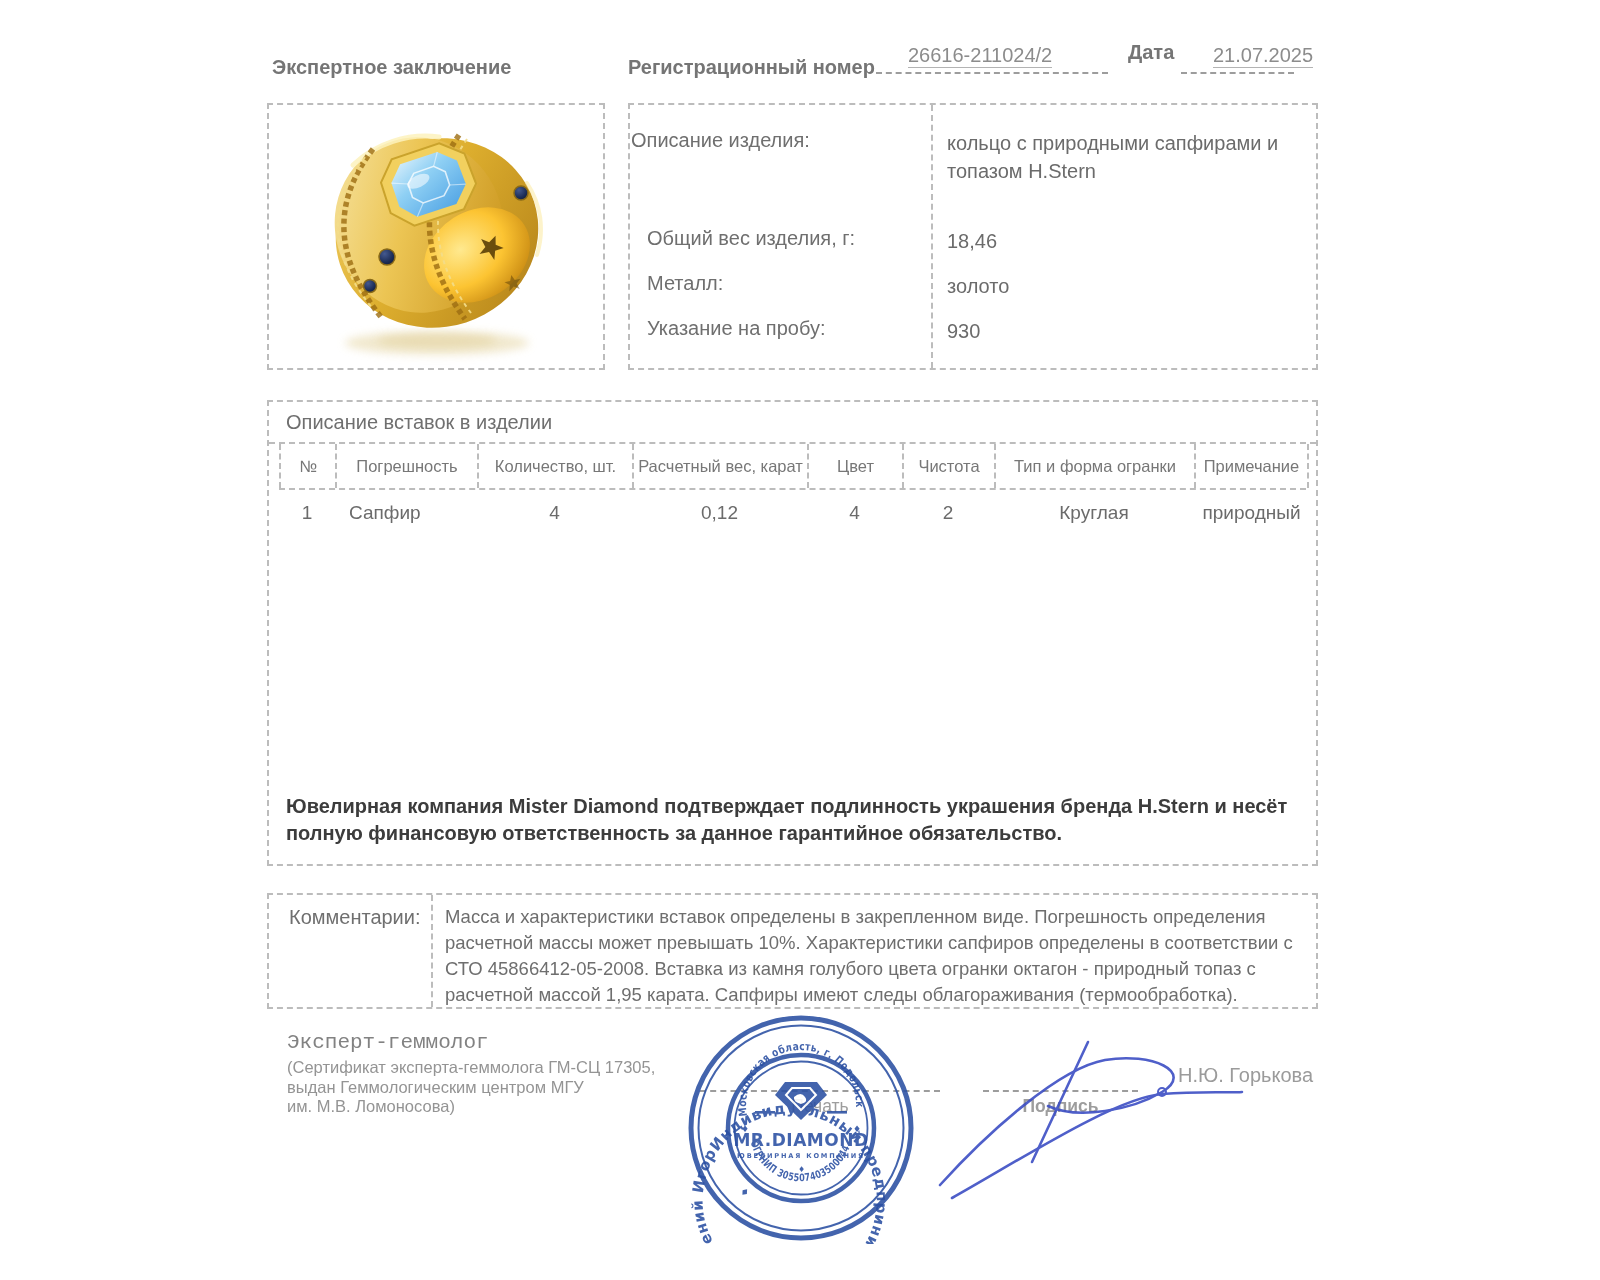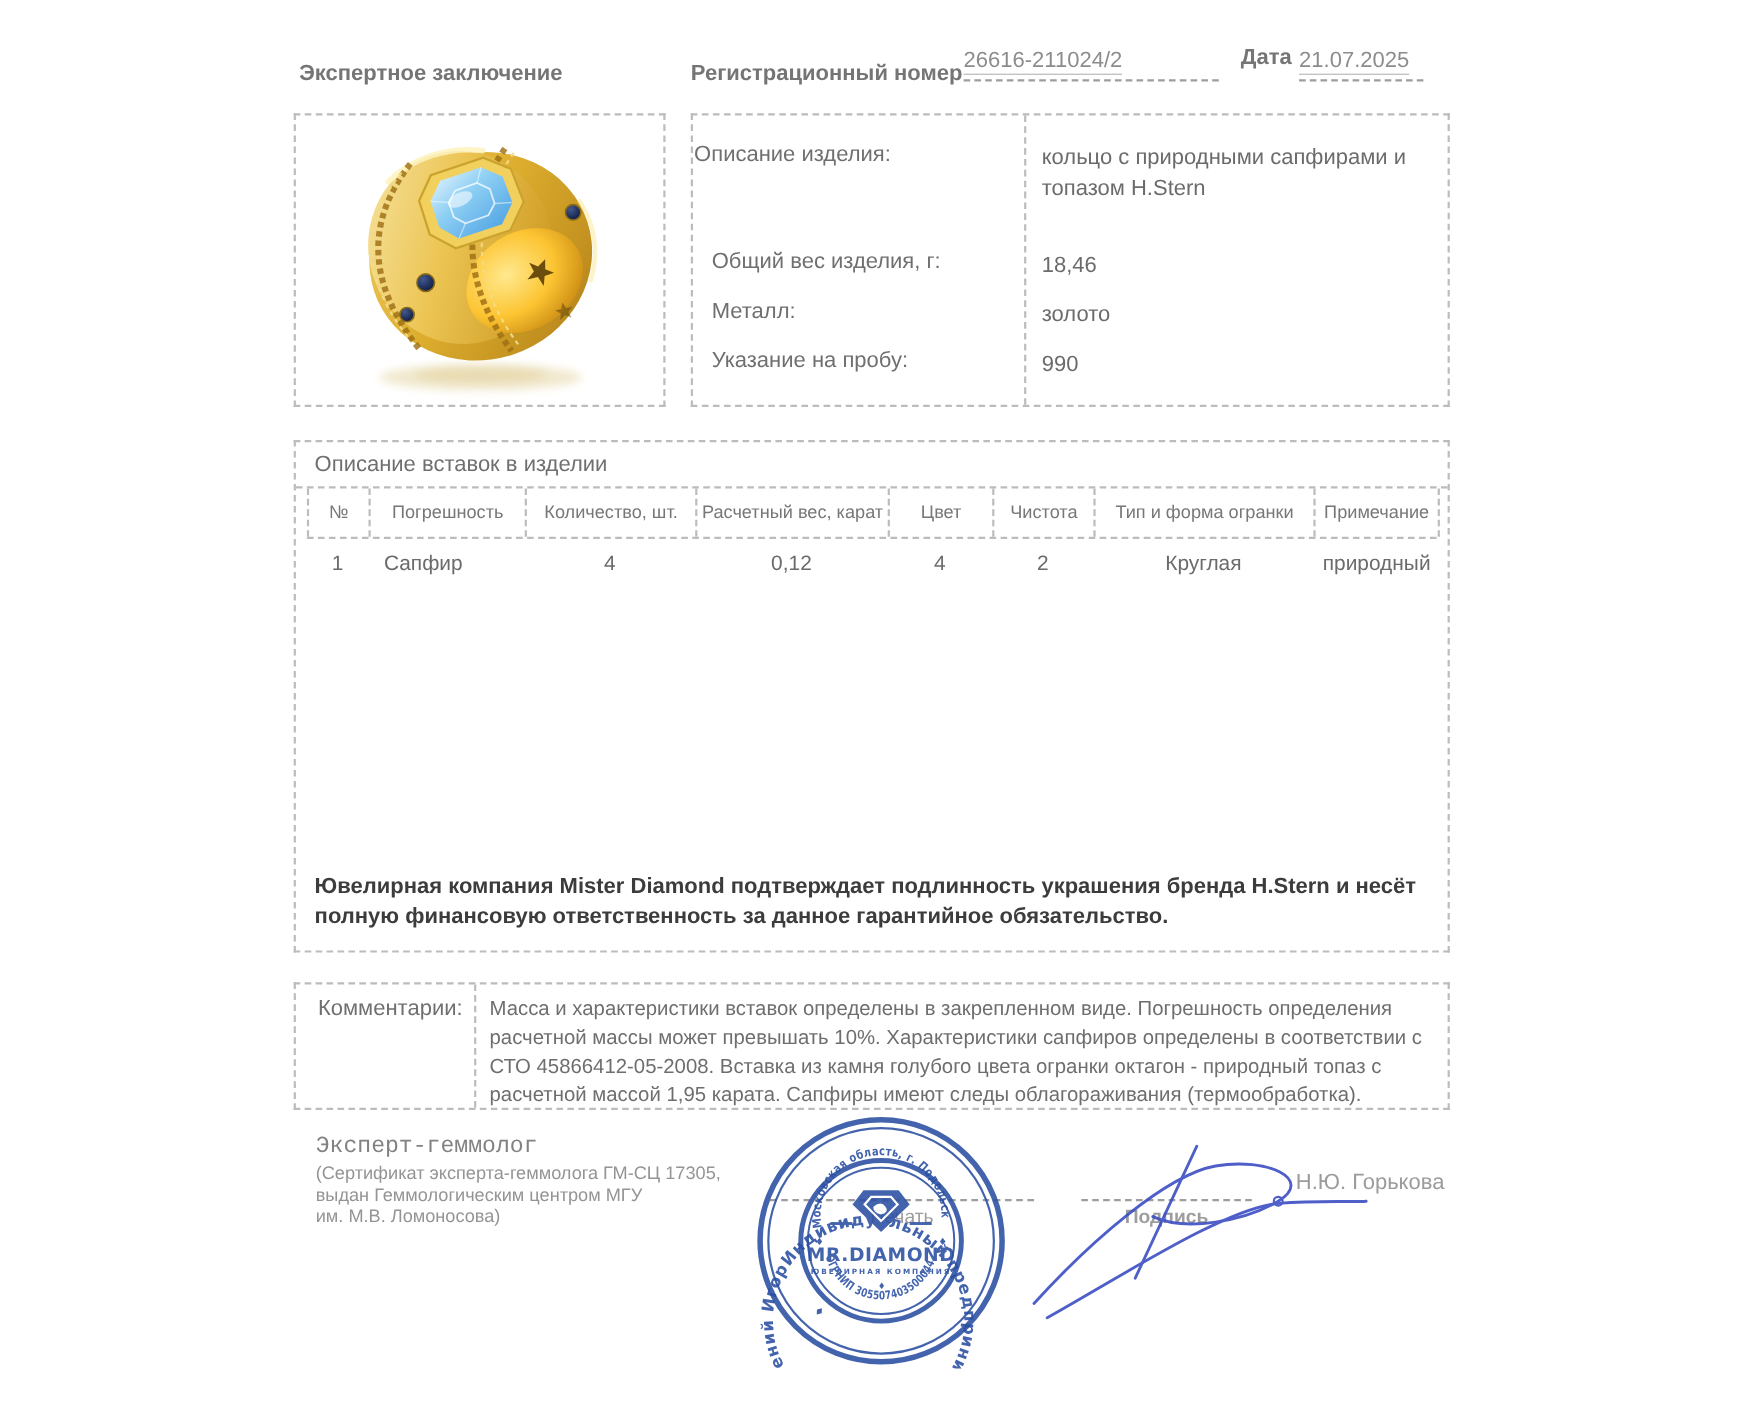--- a/index.html
+++ b/index.html
@@ -1,21 +1,21 @@
 <!DOCTYPE html>
 <html><head>
 <meta charset="utf-8">
 <style>
   html,body{margin:0;padding:0;background:#ffffff;}
   body{width:1600px;height:1280px;position:relative;font-family:"Liberation Sans","DejaVu Sans",sans-serif;
        -webkit-font-smoothing:antialiased;}
   .page{position:absolute;inset:0;overflow:hidden;}
   .abs{position:absolute;}
   .lbl-b{font-weight:bold;color:#757575;font-size:20px;white-space:nowrap;margin-top:10px;}
-  .val{color:#8c8c8c;font-size:20px;white-space:nowrap;}
+  .val{color:#8c8c8c;font-size:20px;white-space:nowrap;margin-left:32px;}
   .dash-panel{border:2px dashed #bcbcbc;background:#fff;box-sizing:border-box;}
   .field-line{border-bottom:2px dashed #9d9d9d;padding-bottom:5px;box-sizing:border-box;}
   .field-line > span{border-bottom:1px solid #b3b3b3;padding-bottom:1px;}
   
   .info-row-label{color:#6f6f6f;font-size:20px;white-space:nowrap;}
   .info-row-value{color:#6b6b6b;font-size:20px;line-height:28px;}
   .v-divider{position:absolute;top:0;bottom:0;border-left:2px dashed #bcbcbc;}
   
   .tbl-title{color:#6f6f6f;font-size:20px;padding:9px 17px 8px 17px;border-bottom:2px dashed #bcbcbc;}
   .hdr-row{display:grid;grid-template-columns:56px 142px 155px 175px 95px 92px 200px 115px;
@@ -136,21 +136,21 @@
     <div class="abs info-row-label" style="left:1px;top:24px;">Описание изделия:</div>
     <div class="abs info-row-value" style="left:317px;top:24px;width:360px;white-space:normal;">кольцо с природными сапфирами и топазом H.Stern</div>
 
     <div class="abs info-row-label" style="left:17px;top:122px;">Общий вес изделия, г:</div>
     <div class="abs info-row-value" style="left:317px;top:122px;">18,46</div>
 
     <div class="abs info-row-label" style="left:17px;top:167px;">Металл:</div>
     <div class="abs info-row-value" style="left:317px;top:167px;">золото</div>
 
     <div class="abs info-row-label" style="left:17px;top:212px;">Указание на пробу:</div>
-    <div class="abs info-row-value" style="left:317px;top:212px;">990</div>
+    <div class="abs info-row-value" style="left:317px;top:212px;">930</div>
   </div>
 
   <div class="abs dash-panel" style="left:267px;top:400px;width:1051px;height:466px;display:flex;flex-direction:column;">
     <div class="tbl-title">Описание вставок в изделии</div>
 
     <div class="hdr-row">
       <div class="hdr-cell">№</div>
       <div class="hdr-cell">Погрешность</div>
       <div class="hdr-cell">Количество, шт.</div>
       <div class="hdr-cell">Расчетный вес, карат</div>

